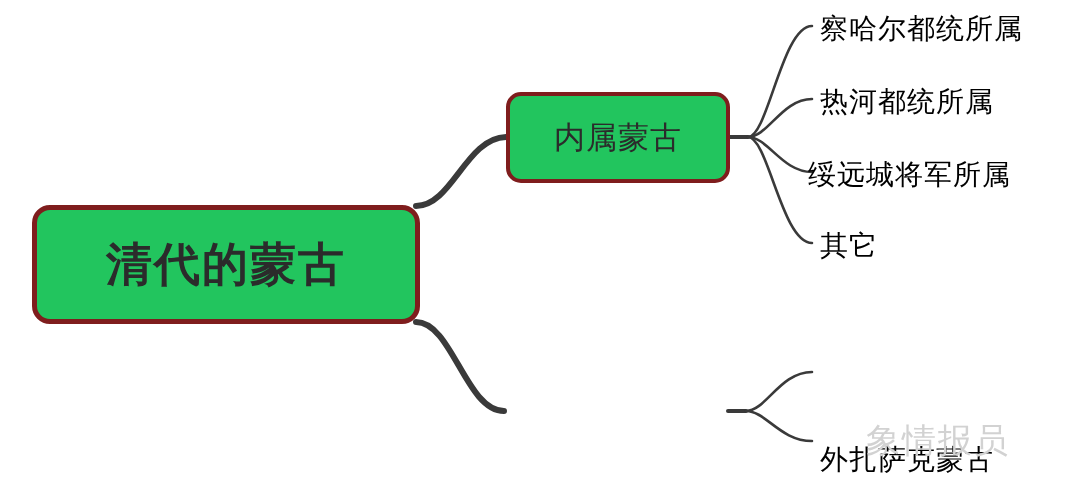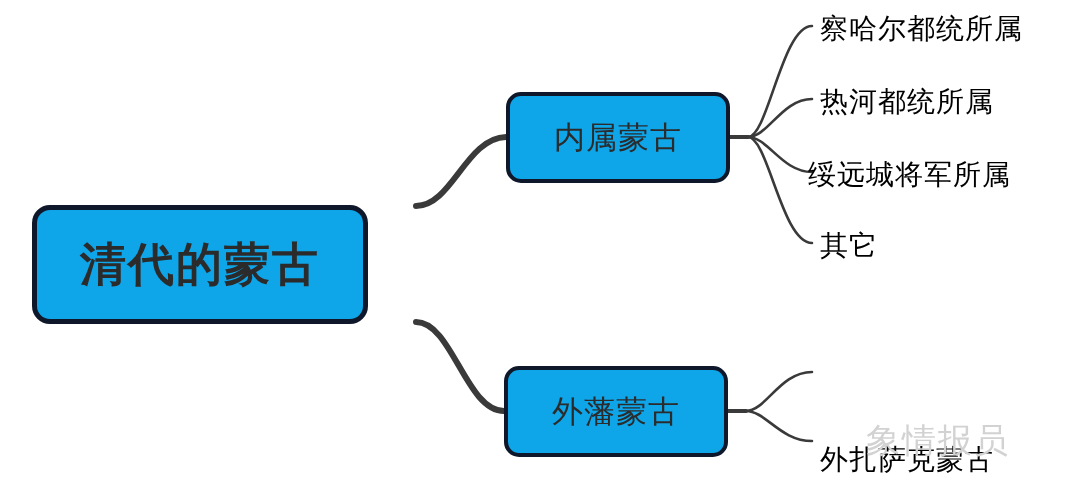--- a/index.html
+++ b/index.html
@@ -24,34 +24,34 @@
     top: 0;
     width: 1080px;
     height: 479px;
     pointer-events: none;
   }
 
   
   .node-box {
     position: absolute;
     box-sizing: border-box;
-    background: #0ea5e9;
-    border: 4px solid #0f172a;
+    background: #22c55e;
+    border: 4px solid #7f1d1d;
     border-radius: 15px;
     display: flex;
     align-items: center;
     justify-content: center;
     color: #2b2b2b;
     white-space: nowrap;
     z-index: 3;
   }
   .node-root {
     left: 32px;
     top: 205px;
-    width: 336px;
+    width: 388px;
     height: 119px;
     border-width: 5px;
     border-radius: 18px;
     font-size: 46px;
     font-weight: 700;
     letter-spacing: 2px;
   }
   .node-branch {
     width: 224px;
     height: 91px;
@@ -113,23 +113,20 @@
   </svg>
 
   <div class="node-box node-root">
     <span>清代的蒙古</span>
   </div>
 
   <div class="node-box node-branch node-branch-upper">
     <span>内属蒙古</span>
   </div>
 
-  <div class="node-box node-branch node-branch-lower">
-    <span>外藩蒙古</span>
-  </div>
 
   <div class="leaf-label" style="left:820px; top:10px;">察哈尔都统所属</div>
 
   <div class="leaf-label" style="left:820px; top:83px;font-family:Liberation Mono, monospace;">热河都统所属</div>
 
   <div class="leaf-label" style="left:808px; top:156px;">绥远城将军所属</div>
 
   <div class="leaf-label" style="left:820px; top:227px;">其它</div>
 
 

